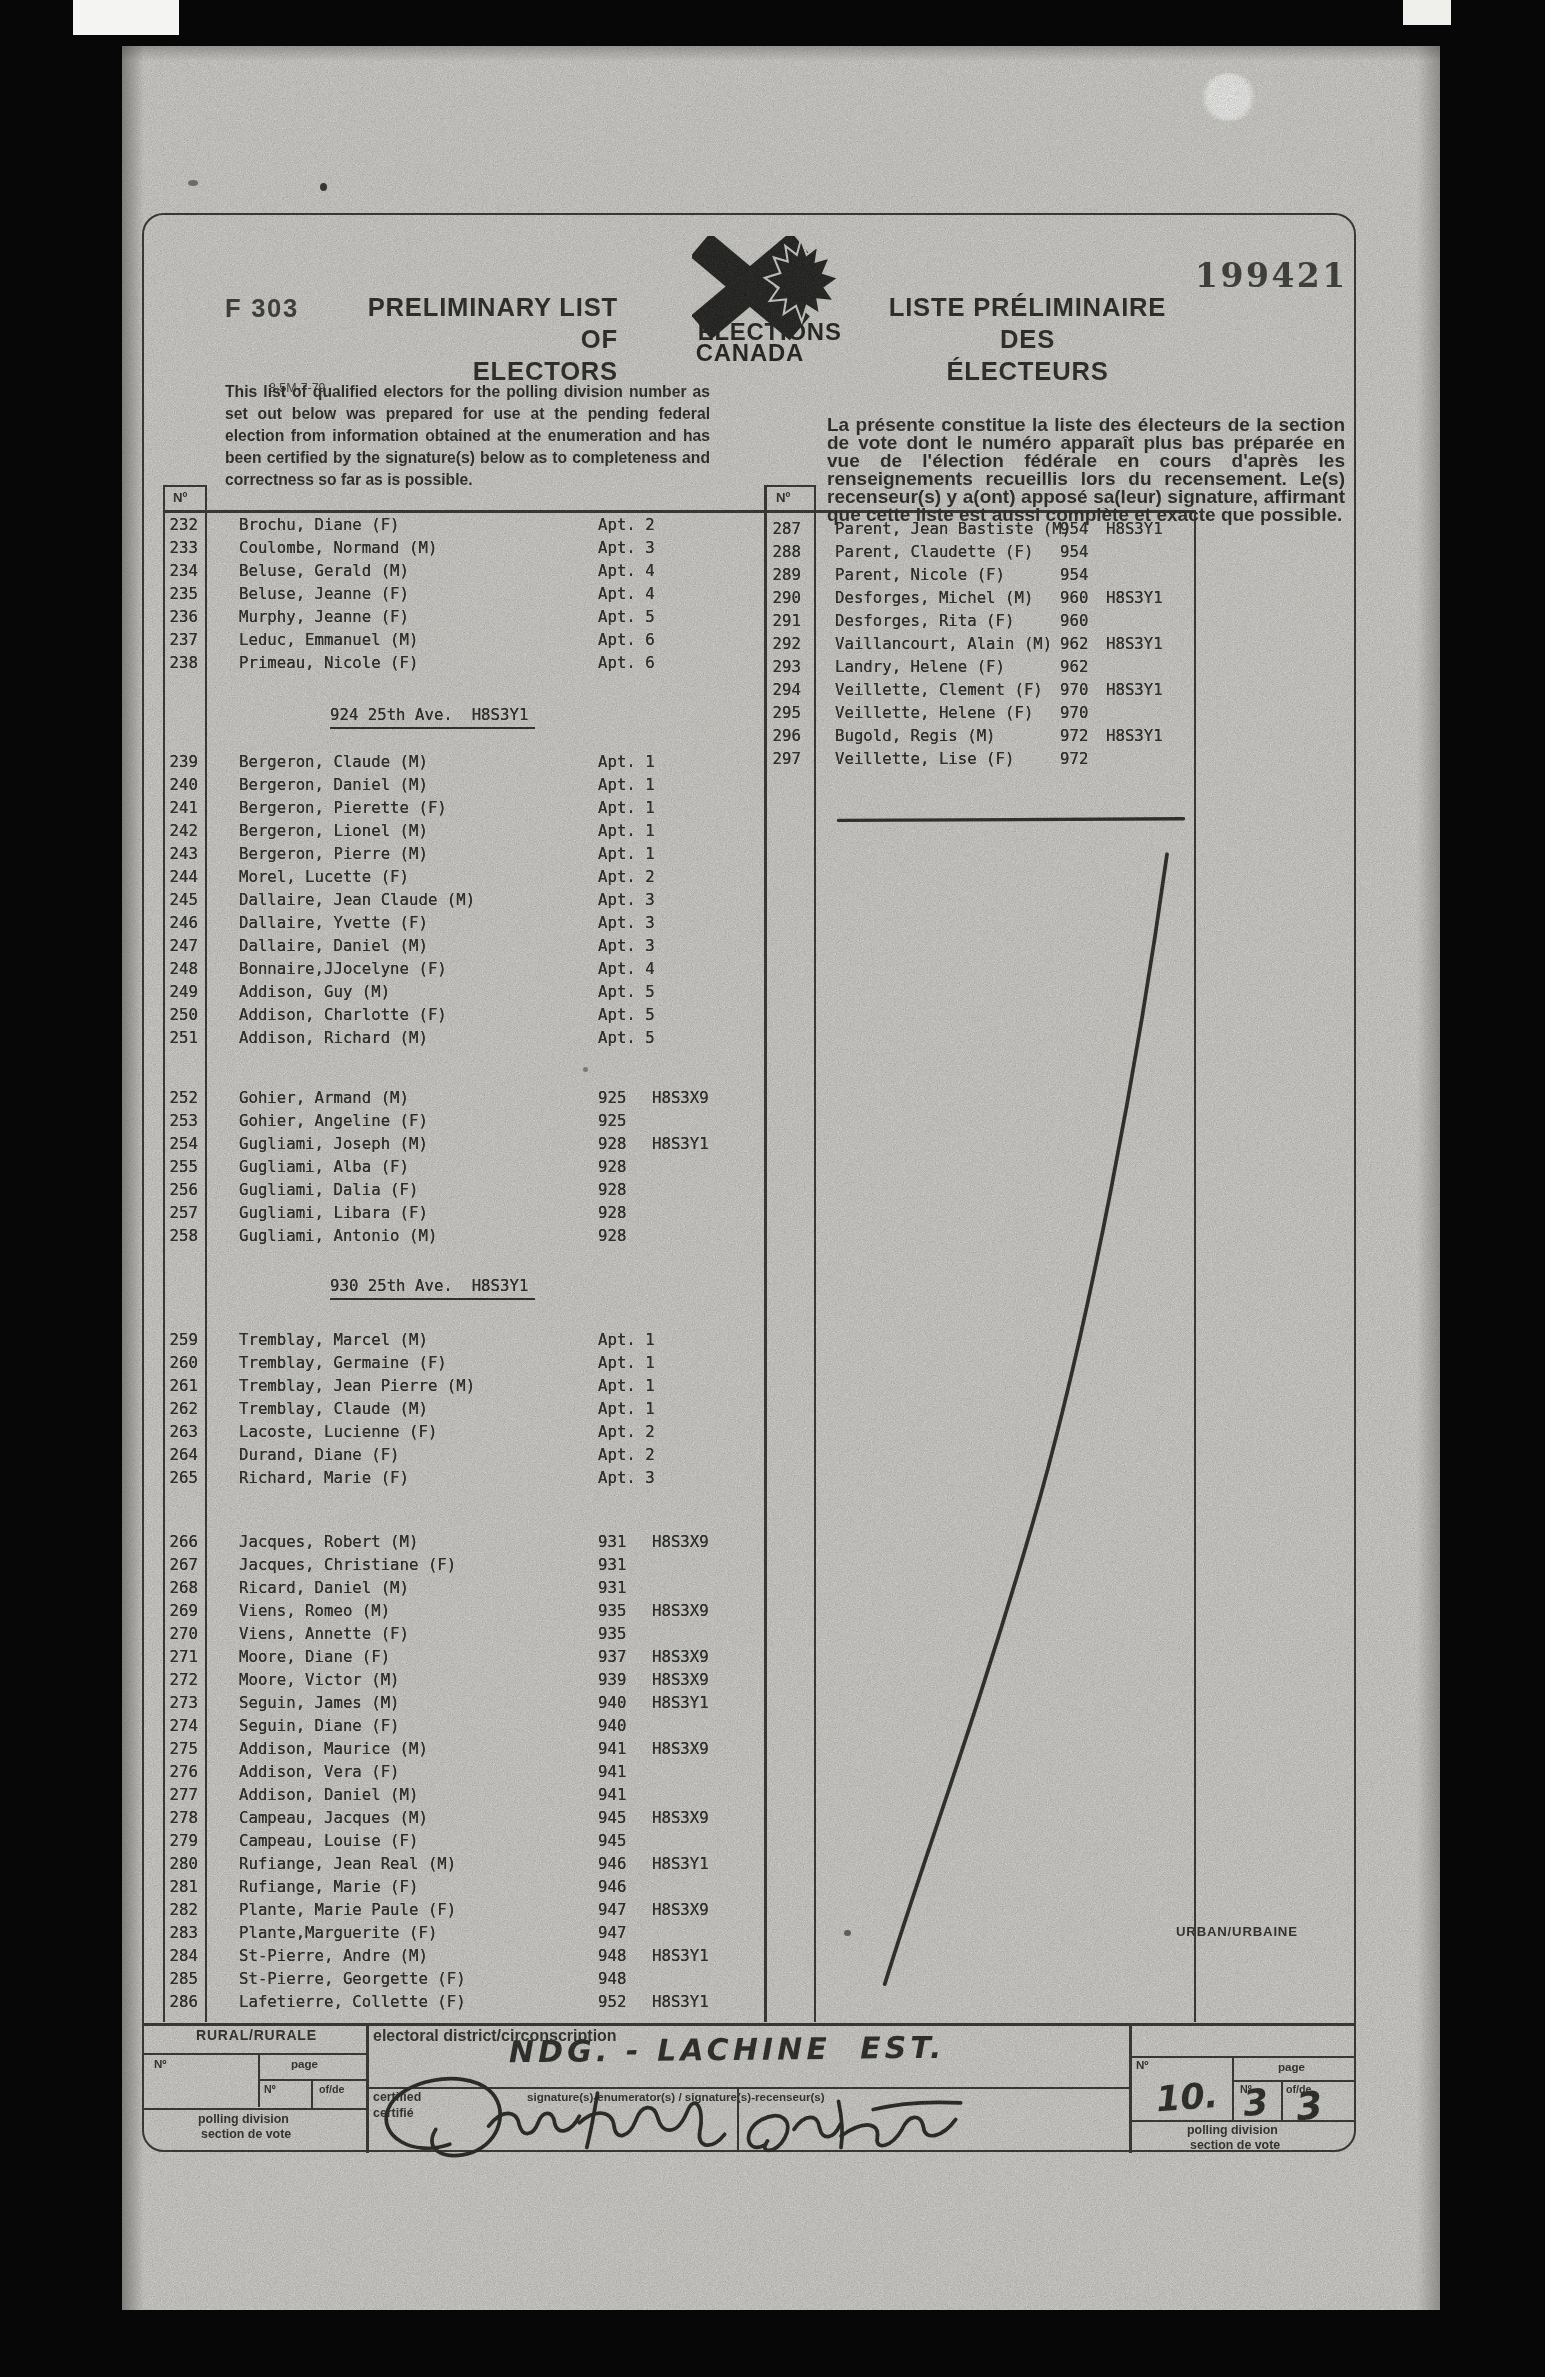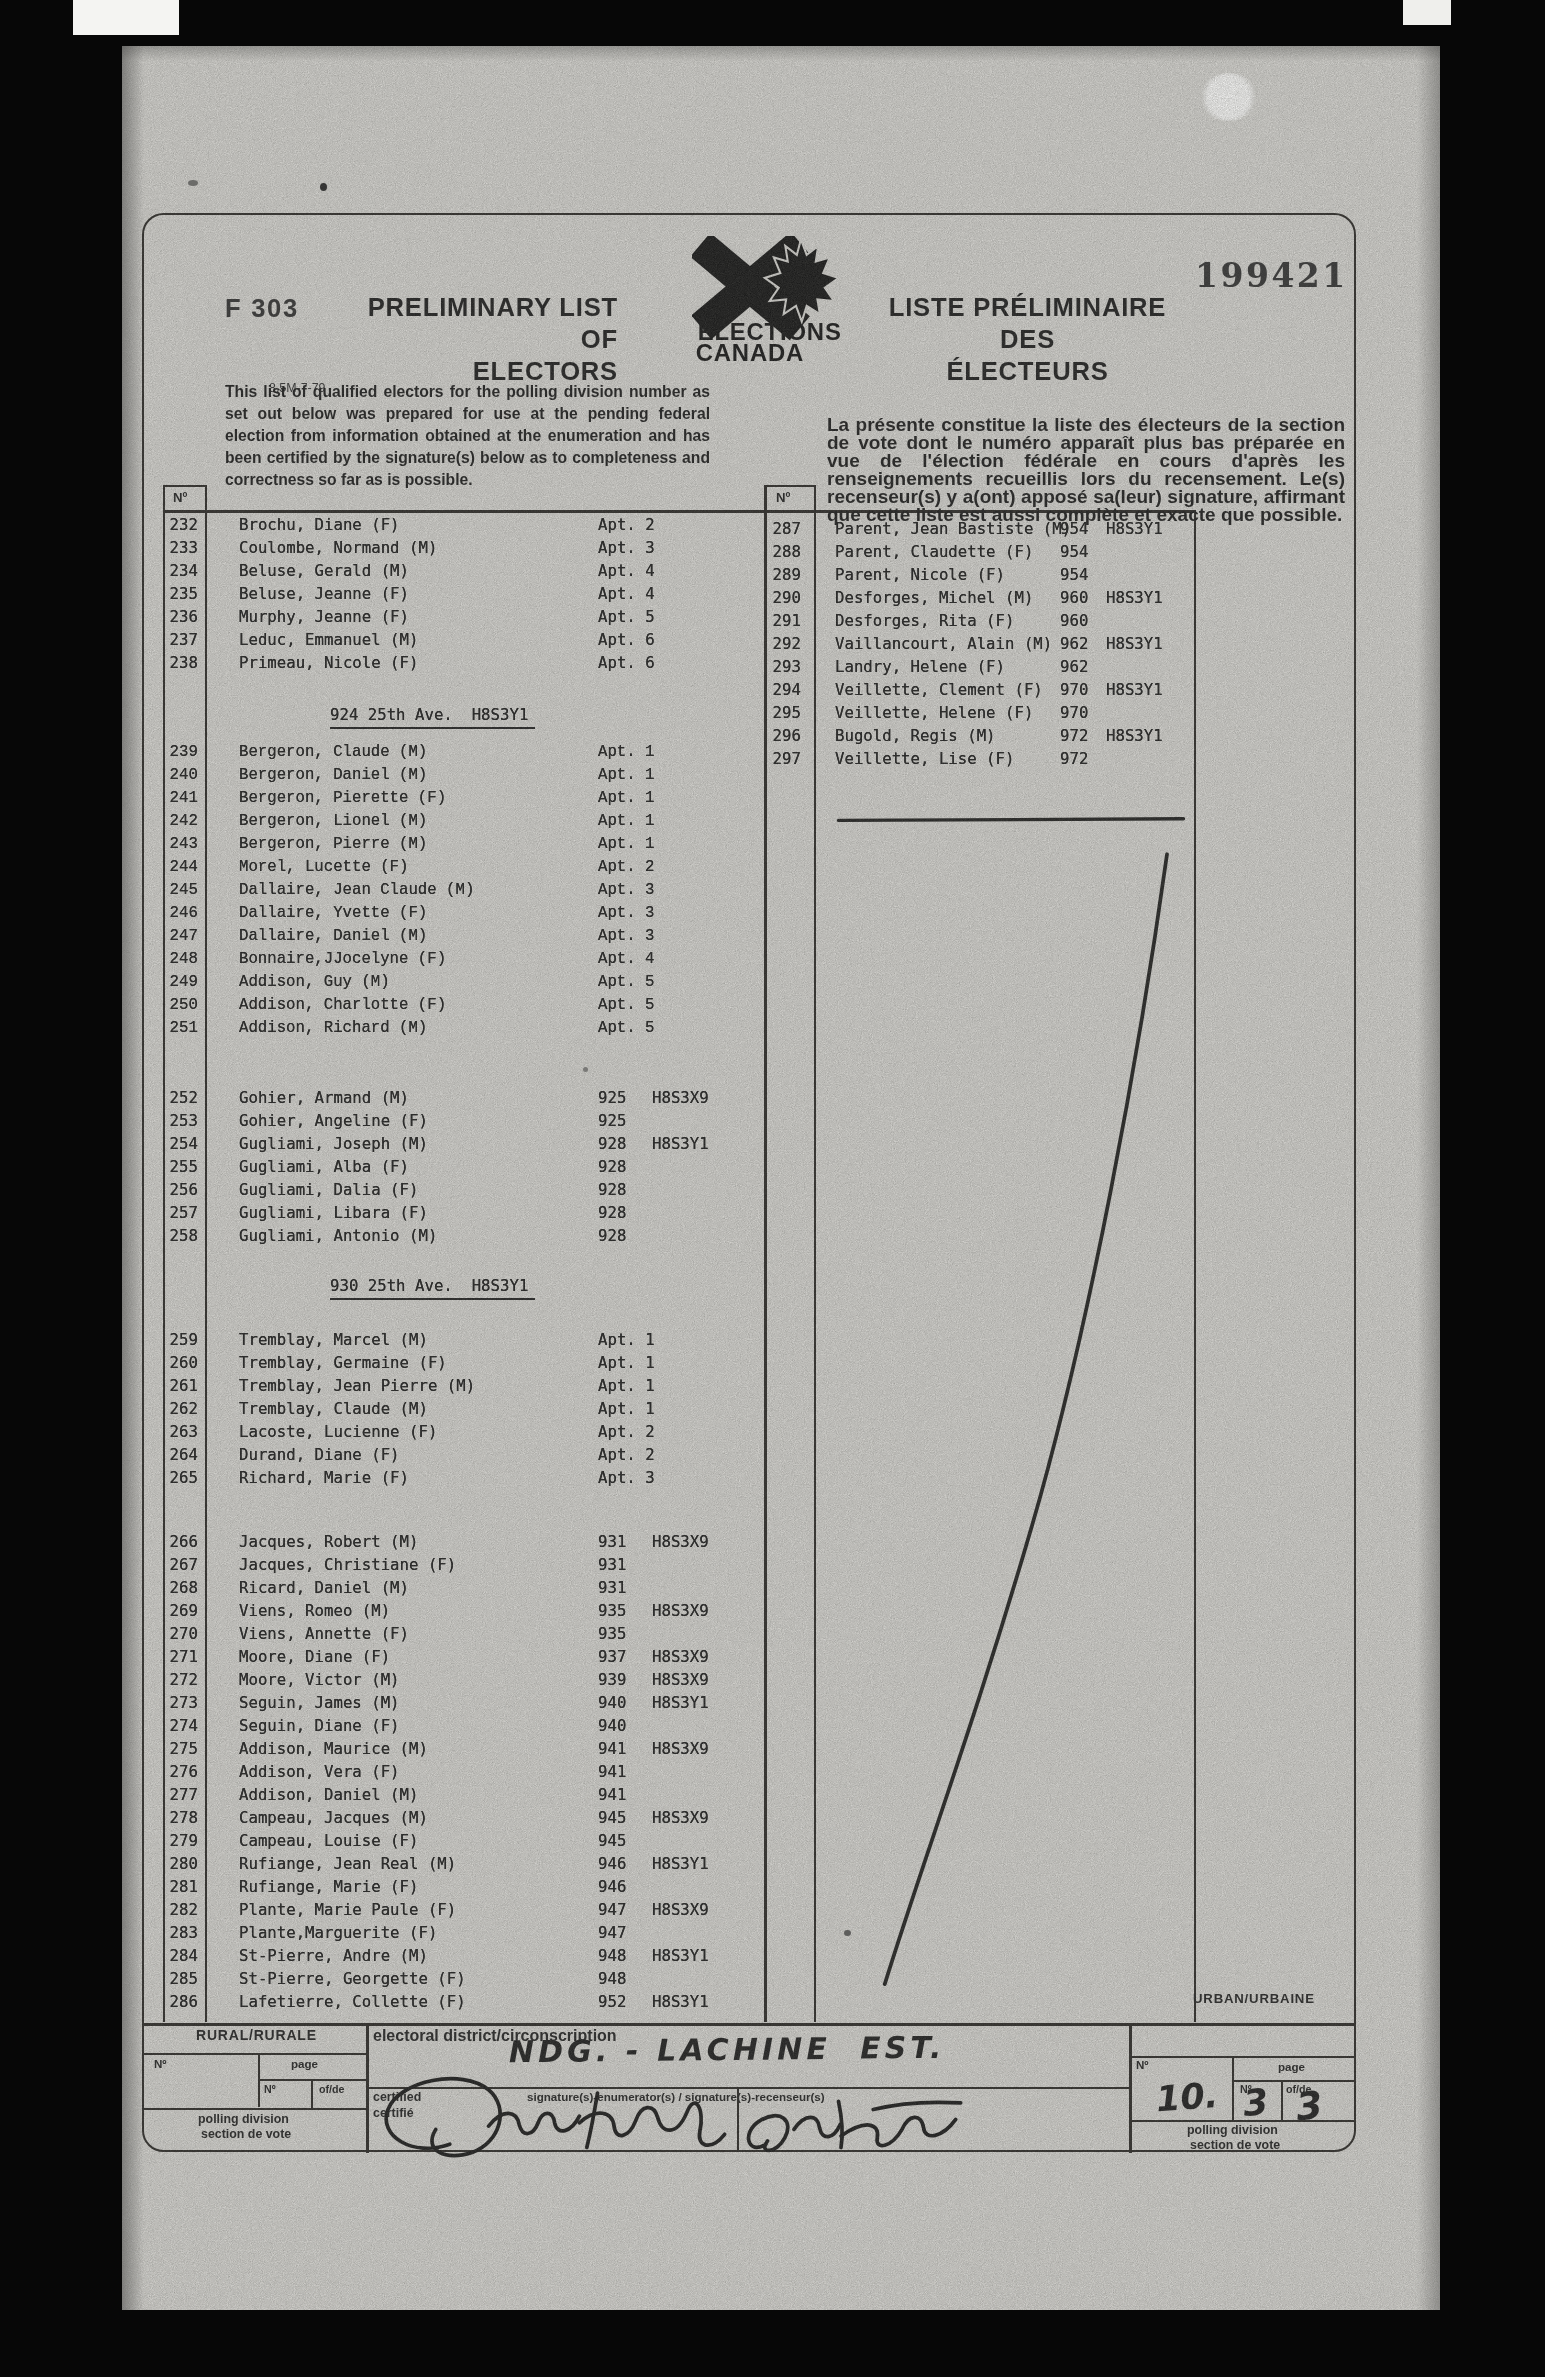--- a/index.html
+++ b/index.html
@@ -127,21 +127,21 @@
     <div class="rows" style="top:30px;width:601px;">
         <div class="lrow"><span class="c0">232</span><span class="c1">Brochu, Diane (F)</span><span class="c2">Apt. 2</span></div>
         <div class="lrow"><span class="c0">233</span><span class="c1">Coulombe, Normand (M)</span><span class="c2">Apt. 3</span></div>
         <div class="lrow"><span class="c0">234</span><span class="c1">Beluse, Gerald (M)</span><span class="c2">Apt. 4</span></div>
         <div class="lrow"><span class="c0">235</span><span class="c1">Beluse, Jeanne (F)</span><span class="c2">Apt. 4</span></div>
         <div class="lrow"><span class="c0">236</span><span class="c1">Murphy, Jeanne (F)</span><span class="c2">Apt. 5</span></div>
         <div class="lrow"><span class="c0">237</span><span class="c1">Leduc, Emmanuel (M)</span><span class="c2">Apt. 6</span></div>
         <div class="lrow"><span class="c0">238</span><span class="c1">Primeau, Nicole (F)</span><span class="c2">Apt. 6</span></div>
       </div>
     <div class="addr-heading" style="left:167px;top:220px;">924 25th Ave.  H8S3Y1</div>
-    <div class="rows" style="top:258px;width:483px;font-family:Liberation Mono, monospace;">
+    <div class="rows" style="top:267px;width:483px;">
         <div class="lrow"><span class="c0">239</span><span class="c1">Bergeron, Claude (M)</span><span class="c2">Apt. 1</span></div>
         <div class="lrow"><span class="c0">240</span><span class="c1">Bergeron, Daniel (M)</span><span class="c2">Apt. 1</span></div>
         <div class="lrow"><span class="c0">241</span><span class="c1">Bergeron, Pierette (F)</span><span class="c2">Apt. 1</span></div>
         <div class="lrow"><span class="c0">242</span><span class="c1">Bergeron, Lionel (M)</span><span class="c2">Apt. 1</span></div>
         <div class="lrow"><span class="c0">243</span><span class="c1">Bergeron, Pierre (M)</span><span class="c2">Apt. 1</span></div>
         <div class="lrow"><span class="c0">244</span><span class="c1">Morel, Lucette (F)</span><span class="c2">Apt. 2</span></div>
         <div class="lrow"><span class="c0">245</span><span class="c1">Dallaire, Jean Claude (M)</span><span class="c2">Apt. 3</span></div>
         <div class="lrow"><span class="c0">246</span><span class="c1">Dallaire, Yvette (F)</span><span class="c2">Apt. 3</span></div>
         <div class="lrow"><span class="c0">247</span><span class="c1">Dallaire, Daniel (M)</span><span class="c2">Apt. 3</span></div>
         <div class="lrow"><span class="c0">248</span><span class="c1">Bonnaire,JJocelyne (F)</span><span class="c2">Apt. 4</span></div>
@@ -235,21 +235,21 @@
   <div class="f-label" style="left:319px;top:2083px;font-size:10.7px;">of/de</div>
   <div class="f-label" style="left:198px;top:2112px;font-size:12.4px;">polling division</div>
   <div class="f-label" style="left:201px;top:2127px;font-size:12.4px;">section de vote</div>
 
   <div class="f-label" style="left:373px;top:2027px;font-size:16px;">electoral district/circonscription</div>
   <div class="hw district-value">NDG. - LACHINE  EST.</div>
   <div class="f-label" style="left:373px;top:2090px;font-size:12.4px;">certified</div>
   <div class="f-label" style="left:373px;top:2106px;font-size:12.4px;">certifié</div>
   <div class="f-label" style="left:527px;top:2090px;font-size:11.6px;">signature(s)-enumerator(s) / signature(s)-recenseur(s)</div>
 
-  <div class="f-label" style="left:1176px;top:1991px;font-size:13.2px;letter-spacing:0.8px;margin-left:17px;">URBAN/URBAINE</div>
+  <div class="f-label" style="left:1176px;top:1924px;font-size:13.2px;letter-spacing:0.8px;">URBAN/URBAINE</div>
   <div class="f-label" style="left:1136px;top:2058px;font-size:11.6px;">Nº</div>
   <div class="hw urban-no">10.</div>
   <div class="f-label" style="left:1278px;top:2060px;font-size:11.6px;">page</div>
   <div class="f-label" style="left:1240px;top:2083px;font-size:10.7px;">Nº</div>
   <div class="hw page-no">3</div>
   <div class="f-label" style="left:1286px;top:2083px;font-size:10.7px;">of/de</div>
   <div class="hw page-of">3</div>
   <div class="f-label" style="left:1187px;top:2123px;font-size:12.4px;">polling division</div>
   <div class="f-label" style="left:1190px;top:2138px;font-size:12.4px;">section de vote</div>
 

